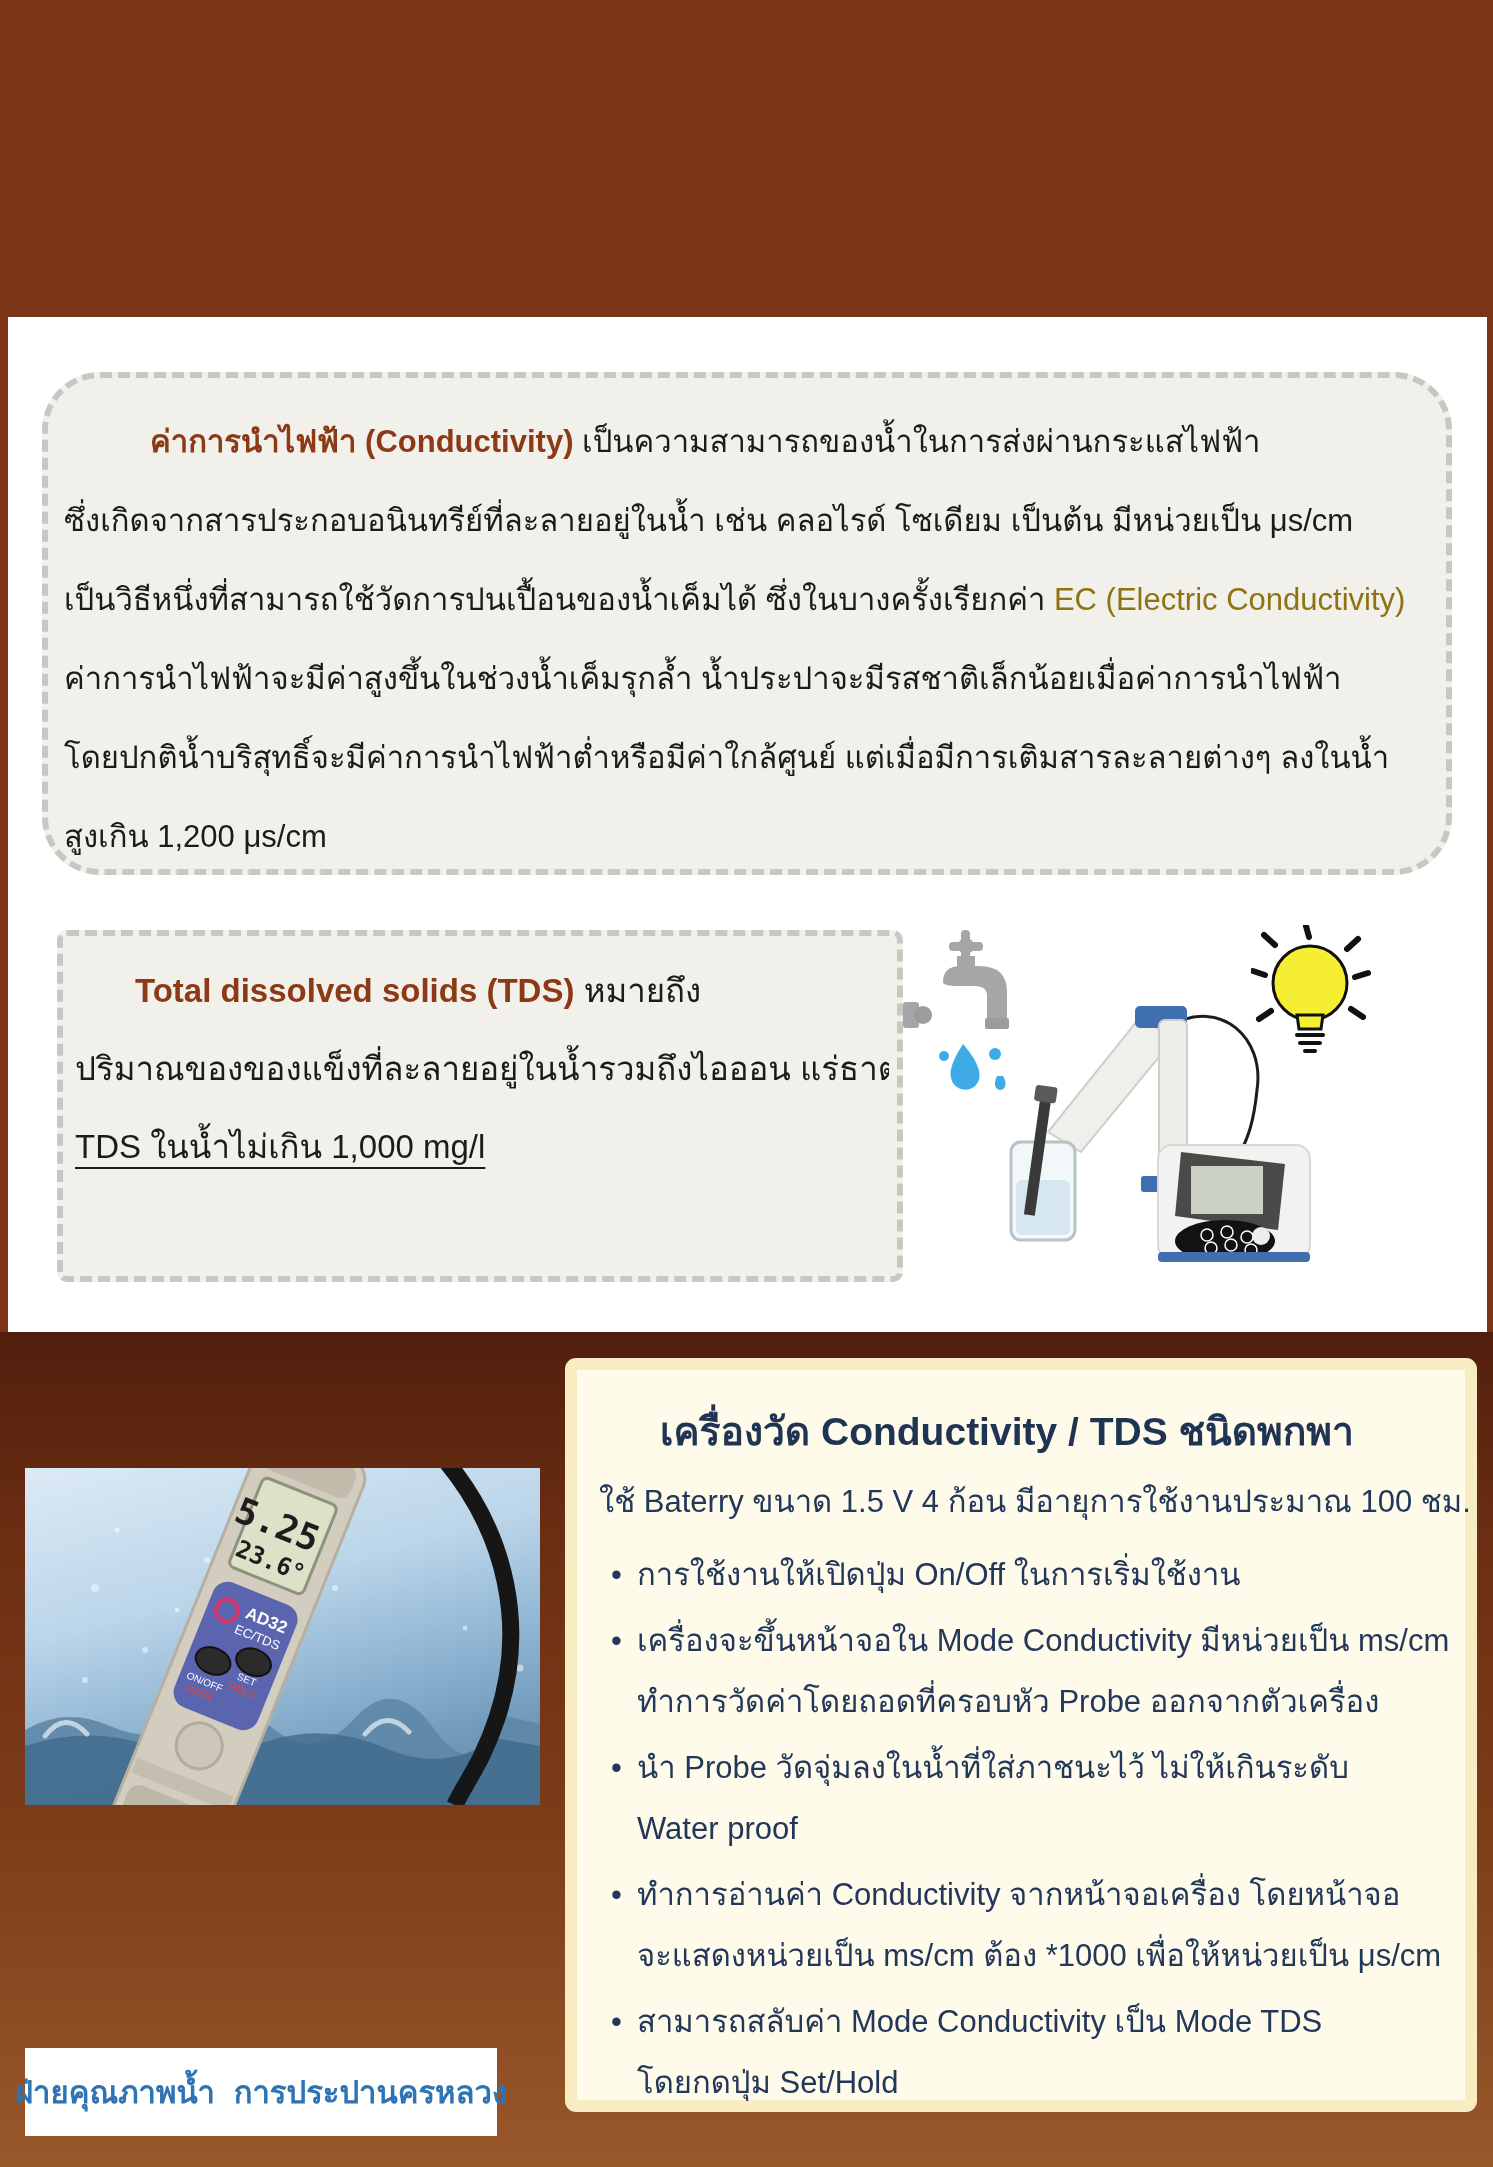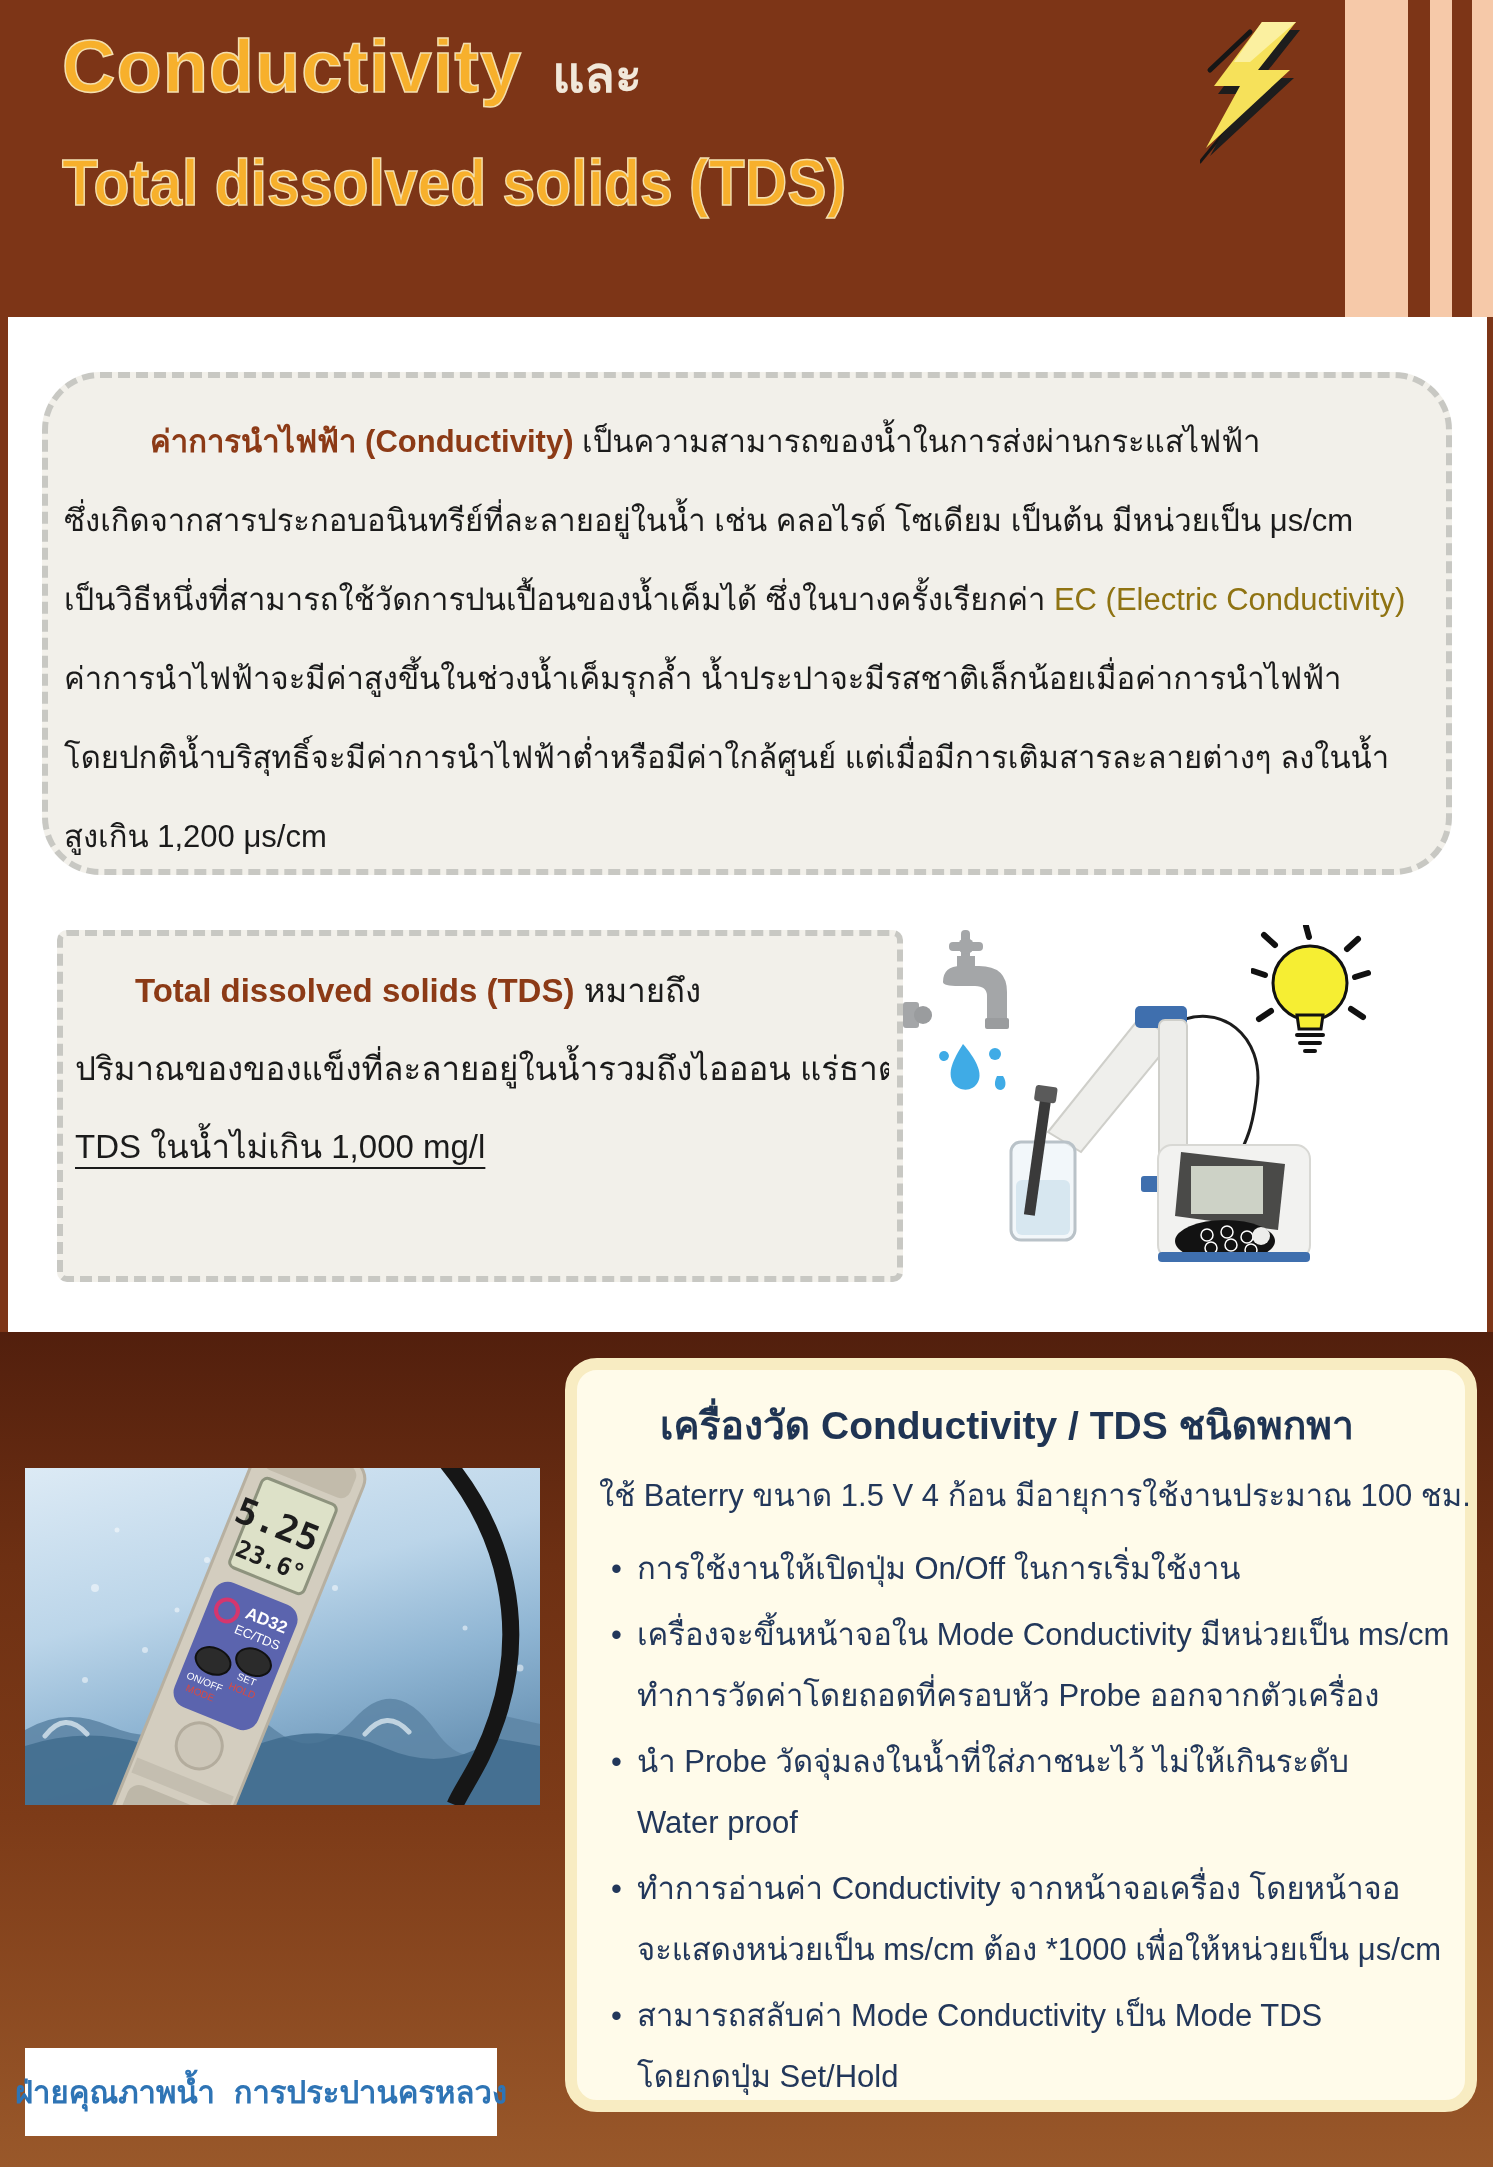--- a/index.html
+++ b/index.html
@@ -37,22 +37,22 @@
   .seg-underline{text-decoration:underline;text-underline-offset:9px;text-decoration-thickness:2px;}
 
   .art{position:absolute;}
 
   
   .bottom{position:absolute;left:0;top:1332px;width:1493px;height:835px;
           background:linear-gradient(180deg,#521F0D 0%,#6E3013 28%,#7D3B18 58%,#99582A 100%);}
   .photo{position:absolute;left:25px;top:136px;width:515px;height:337px;margin:0;overflow:hidden;}
 
   .portable-box{position:absolute;left:565px;top:26px;width:912px;height:754px;box-sizing:border-box;
-                background:#FFFBEA;border:12px solid #F8ECC2;border-radius:32px;
-                padding:24px 40px 0 12px;color:#22375A;}
+                background:#FFFBEA;border:12px solid #F8ECC2;border-radius:11px;
+                padding:30px 40px 0 12px;color:#22375A;}
   .portable-title{margin:0;text-align:center;font-size:39px;font-weight:bold;color:#1F3453;white-space:nowrap;}
   .portable-intro{margin:14px 0 0 10px;font-size:31px;white-space:nowrap;}
   .bullets{margin-top:18px;}
   .bullet-row{display:flex;margin-bottom:5px;}
   .bullet-dot{width:26px;margin-left:22px;font-size:31px;line-height:61px;flex:0 0 auto;}
   .bullet-lines{flex:1 1 auto;}
   .bullet-line{font-size:31px;line-height:61px;white-space:nowrap;overflow:hidden;}
 
   .footer-label{position:absolute;left:25px;top:716px;width:472px;height:88px;background:#ffffff;
                 display:flex;align-items:center;justify-content:center;font-family:Liberation Mono, monospace;}
@@ -60,36 +60,20 @@
 
   
   .photo svg{display:block;}
   .lcd-txt{font-family:"DejaVu Sans Mono",monospace;font-weight:bold;fill:#1d1d1d;}
 </style>
 </head>
 <body>
 
 <div class="page">
 
-  <header class="header">
-    <div class="stripe s1"></div>
-    <div class="stripe s2"></div>
-    <div class="stripe s3"></div>
-
-    <svg class="bolt" width="100" height="148" viewBox="0 0 100 148">
-      <line x1="50" y1="12" x2="10" y2="50" stroke="#161616" stroke-width="5" stroke-linecap="round"></line>
-      <line x1="28" y1="108" x2="0" y2="142" stroke="#161616" stroke-width="3" stroke-linecap="round"></line>
-      <polygon points="62,2 14,66 40,66 6,128 90,50 58,50 96,2" fill="#1d1d1d" transform="translate(4,8)"></polygon>
-      <polygon points="62,2 14,66 40,66 6,128 90,50 58,50 96,2" fill="#F6E15A"></polygon>
-      <polygon points="62,2 34,42 50,42 96,2" fill="#FBF0A0"></polygon>
-    </svg>
-
-    <h1 class="title-line1"><span class="en">Conductivity</span><span class="th">และ</span></h1>
-    <h1 class="title-line2">Total dissolved solids (TDS)</h1>
-  </header>
 
   <main class="content-panel">
 
     <section class="infobox box1">
       <div>
           <div class="t-line indented"><span class="seg-brand">ค่าการนำไฟฟ้า (Conductivity) </span><span class="seg-body">เป็นความสามารถของน้ำในการส่งผ่านกระแสไฟฟ้า</span></div>
           <div class="t-line"><span class="seg-body">ซึ่งเกิดจากสารประกอบอนินทรีย์ที่ละลายอยู่ในน้ำ เช่น คลอไรด์ โซเดียม เป็นต้น มีหน่วยเป็น μs/cm</span></div>
           <div class="t-line"><span class="seg-body">เป็นวิธีหนึ่งที่สามารถใช้วัดการปนเปื้อนของน้ำเค็มได้ ซึ่งในบางครั้งเรียกค่า </span><span class="seg-gold">EC (Electric Conductivity)</span></div>
           <div class="t-line"><span class="seg-body">ค่าการนำไฟฟ้าจะมีค่าสูงขึ้นในช่วงน้ำเค็มรุกล้ำ น้ำประปาจะมีรสชาติเล็กน้อยเมื่อค่าการนำไฟฟ้า</span></div>
           <div class="t-line"><span class="seg-body">โดยปกติน้ำบริสุทธิ์จะมีค่าการนำไฟฟ้าต่ำหรือมีค่าใกล้ศูนย์ แต่เมื่อมีการเติมสารละลายต่างๆ ลงในน้ำ</span></div>

